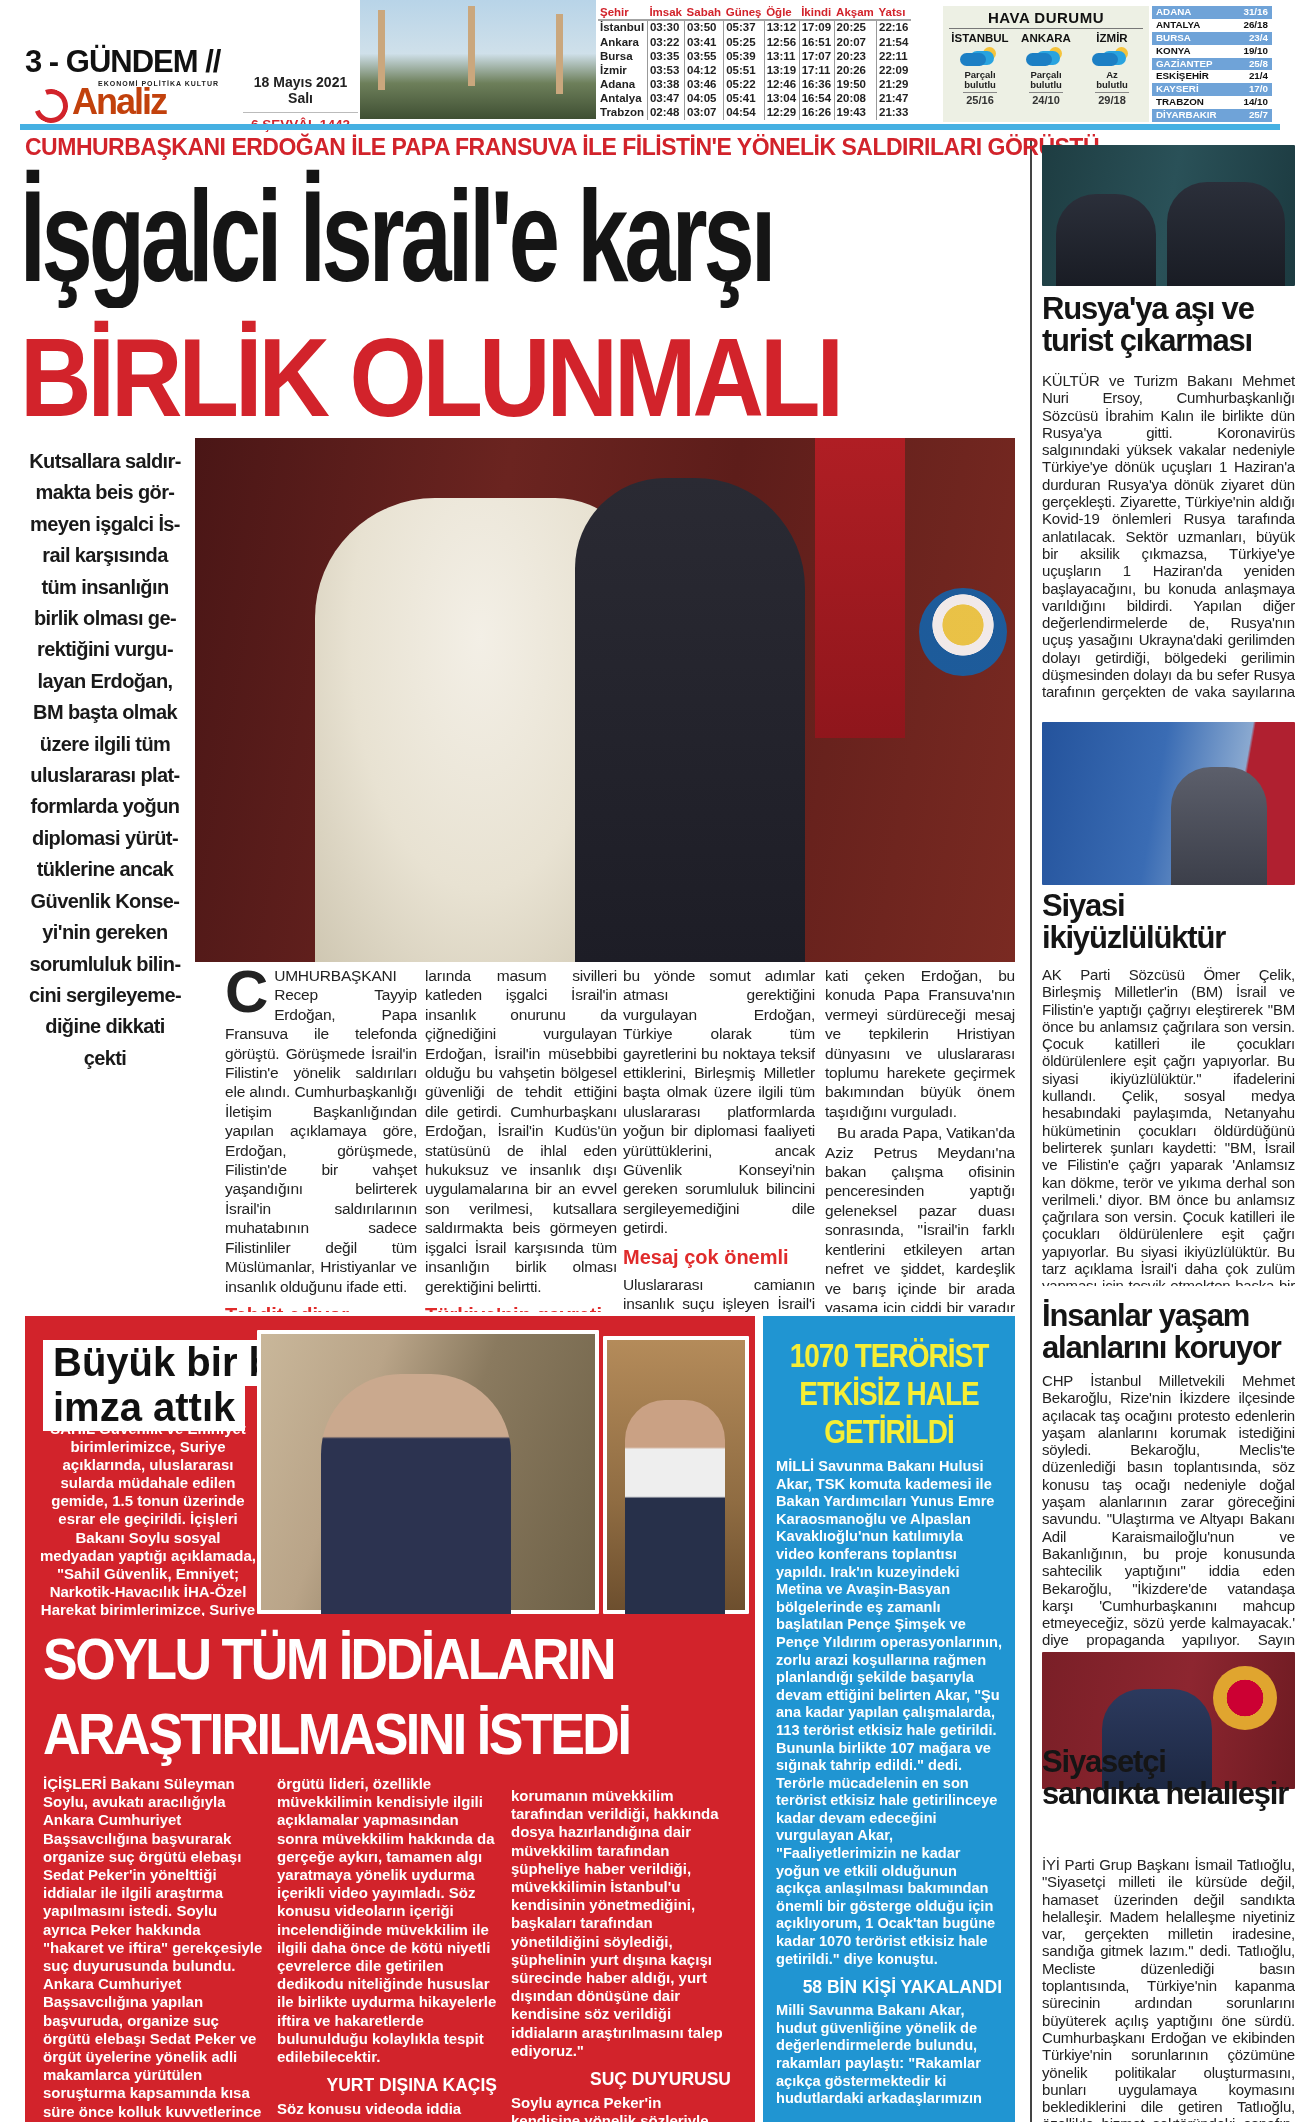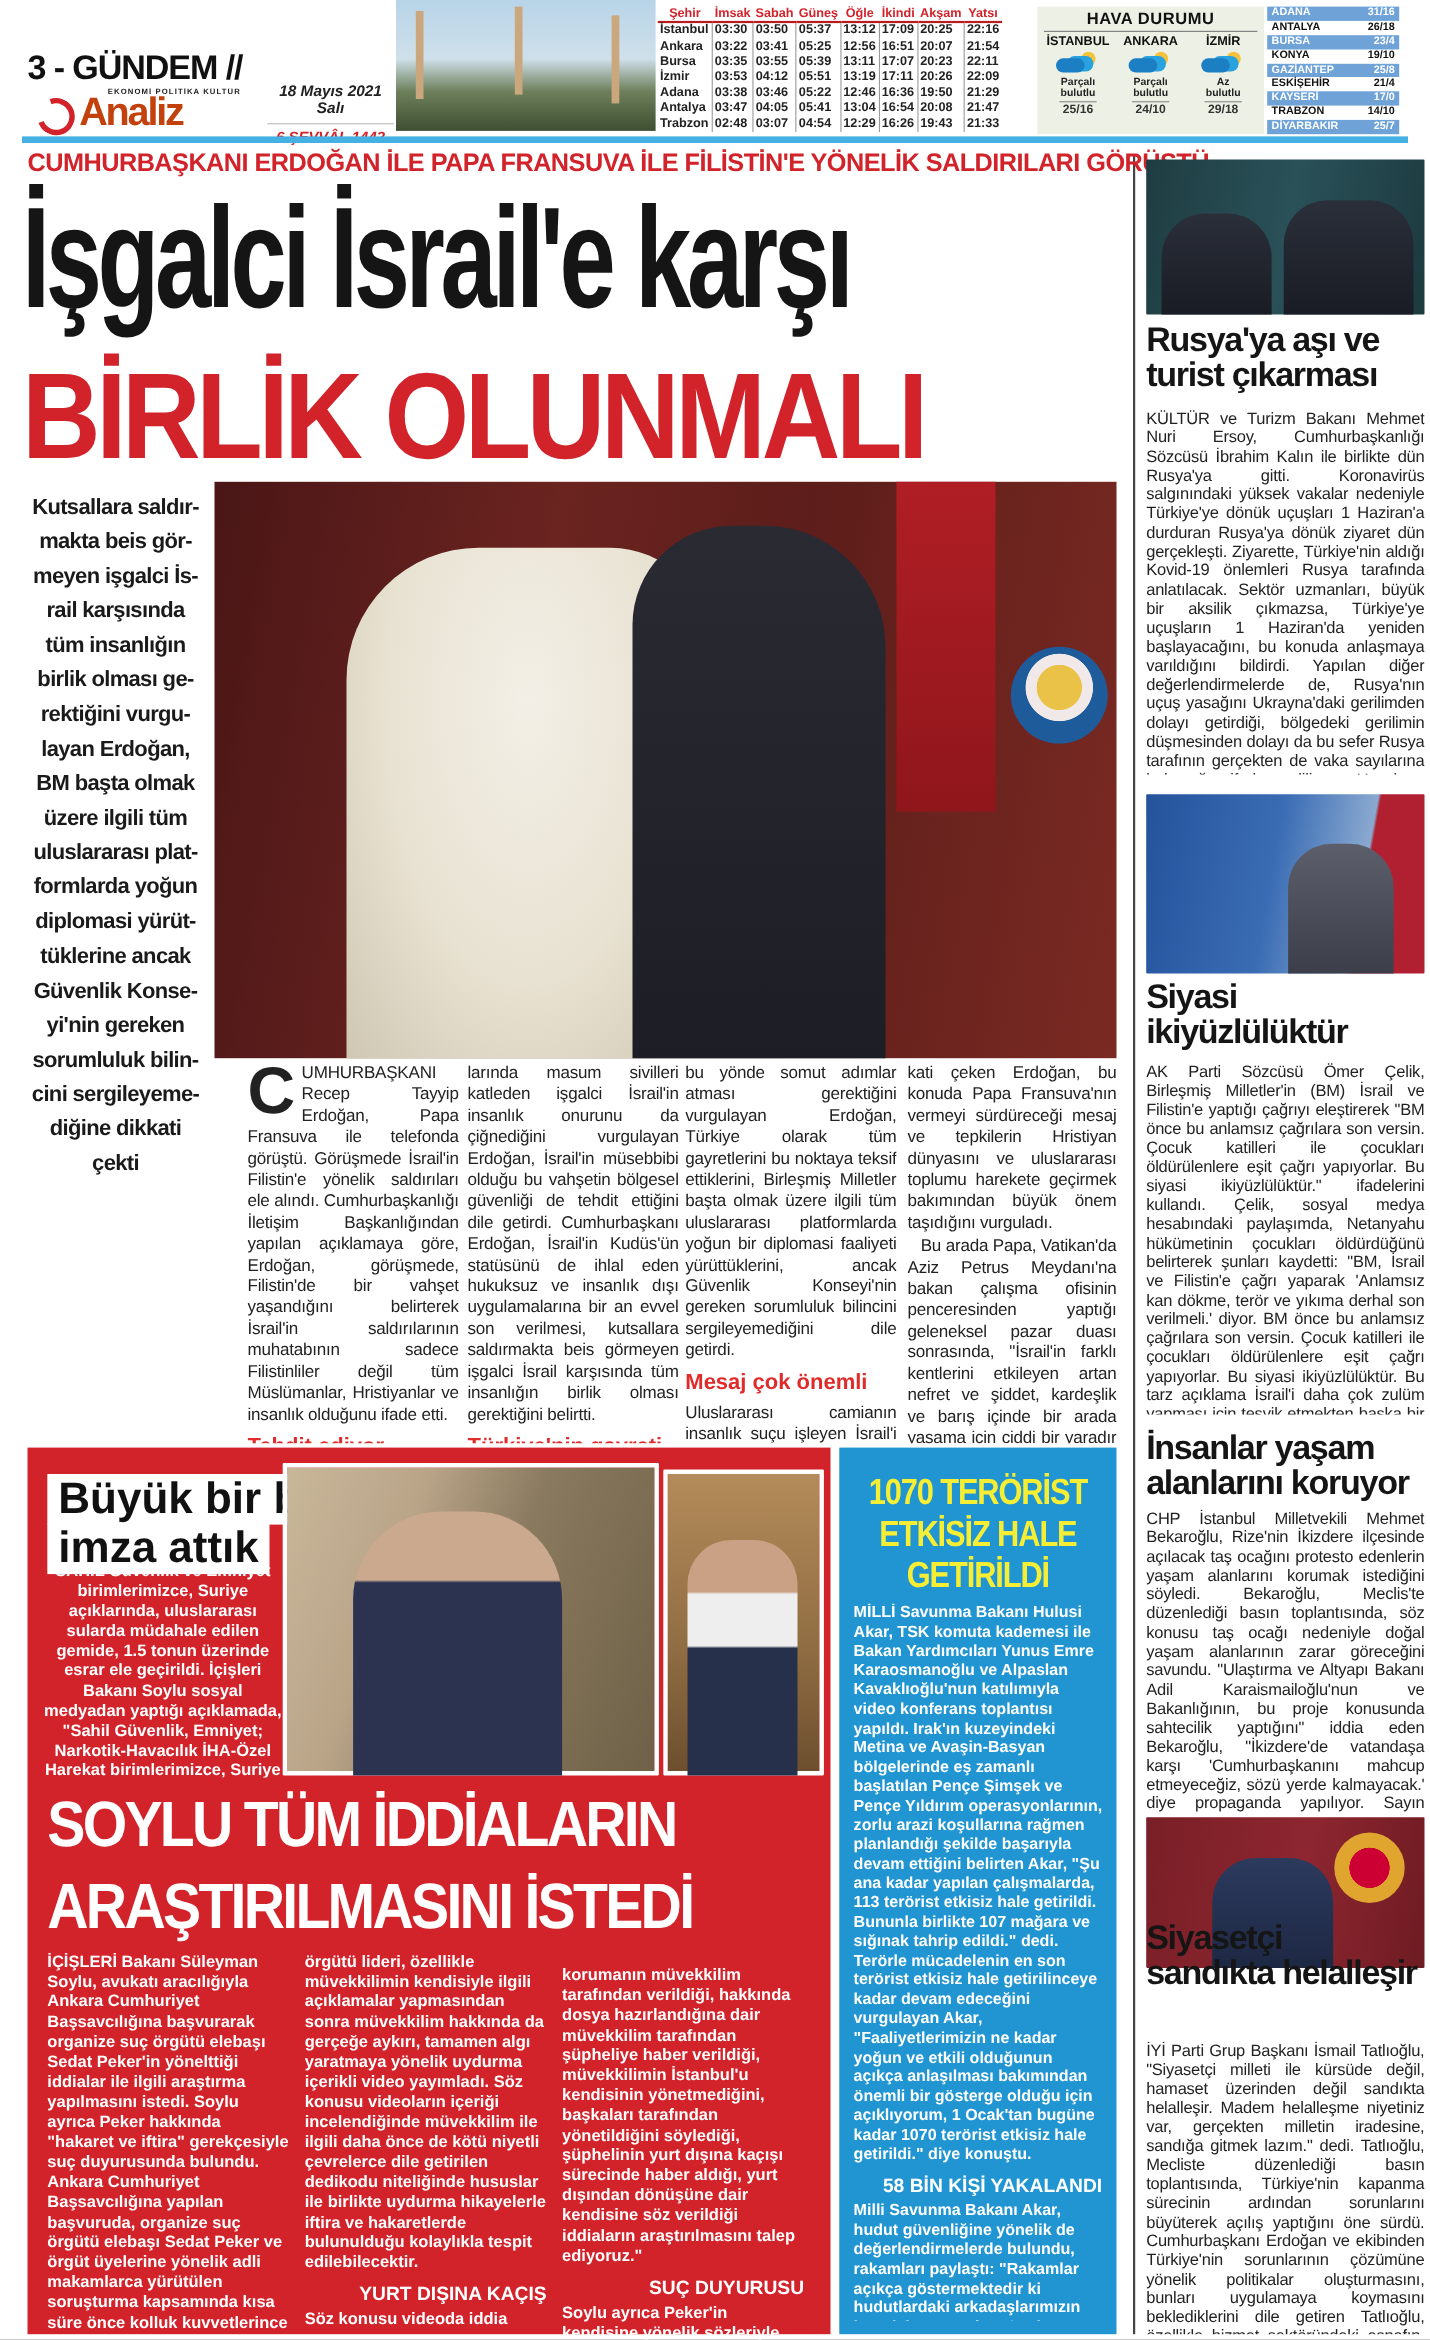--- a/index.html
+++ b/index.html
@@ -7,28 +7,28 @@
   #page{position:relative;width:1300px;height:2127px;background:#fff;margin:0 auto;overflow:hidden;}
   .abs{position:absolute;}
   .ph{position:absolute;border-radius:1px;}
   
   #section-label{left:25px;top:44px;font-size:31px;font-weight:800;color:#111;letter-spacing:-1px;}
   #logo-wrap{left:30px;top:80px;width:330px;height:44px;overflow:hidden;}
   #logo-tag{font-size:7px;font-weight:700;color:#222;letter-spacing:1px;margin-left:68px;}
   #logo-row{display:flex;align-items:flex-start;}
   #logo-icon{width:34px;height:34px;border-radius:50%;border:5px solid #d2232b;border-left-color:transparent;transform:rotate(25deg);margin:2px 4px 0 4px;}
   #logo-text{font-size:36px;font-weight:800;color:#c2410c;letter-spacing:-2px;line-height:.82;}
-  #date-block{left:243px;top:74px;width:115px;text-align:center;font-style:italic;}
+  #date-block{left:243px;top:74px;width:115px;text-align:center;}
   #date-line{font-size:14px;font-weight:600;color:#222;}
   #hijri-line{font-size:13.5px;font-weight:800;color:#d2232b;margin-top:6px;border-top:1px solid #bbb;padding-top:4px;}
   #mosque-photo{left:360px;top:0;width:236px;height:119px;background:linear-gradient(#b8d4e8 0%,#cfe0ea 45%,#6d7f5a 70%,#3f4f33 100%);}
   .minaret{position:absolute;top:10px;width:7px;height:80px;background:#caa77d;}
   
   #prayer{left:598px;top:6px;width:313px;height:114px;border-collapse:collapse;font-size:11.5px;}
-  #prayer th{color:#d2232b;font-weight:800;text-align:center;border-bottom:2px solid #b91c1c;padding:0 2px 1px 2px;}
+  #prayer th{color:#d2232b;font-weight:800;text-align:left;border-bottom:2px solid #a3a3a3;padding:0 2px 1px 2px;}
   #prayer td{color:#222;font-weight:600;border-left:1px solid #999;padding:0 2px;line-height:13.4px;}
   #prayer td:first-child,#prayer th:first-child{border-left:none;}
   
   #weather-box{left:943px;top:6px;width:206px;height:116px;background:#edf0e4;padding:3px 6px;}
   #weather-title{font-size:15px;font-weight:800;color:#111;text-align:center;letter-spacing:.5px;border-bottom:1px solid #777;padding-bottom:2px;}
   #weather-cols{display:flex;justify-content:space-between;margin-top:3px;}
   .wcity{width:62px;text-align:center;}
   .wname{font-size:11.5px;font-weight:800;color:#111;}
   .wicon{position:relative;width:40px;height:22px;margin:3px auto 1px auto;}
   .wicon .sun{position:absolute;right:4px;top:0;width:13px;height:13px;border-radius:50%;background:#f5c33b;}

